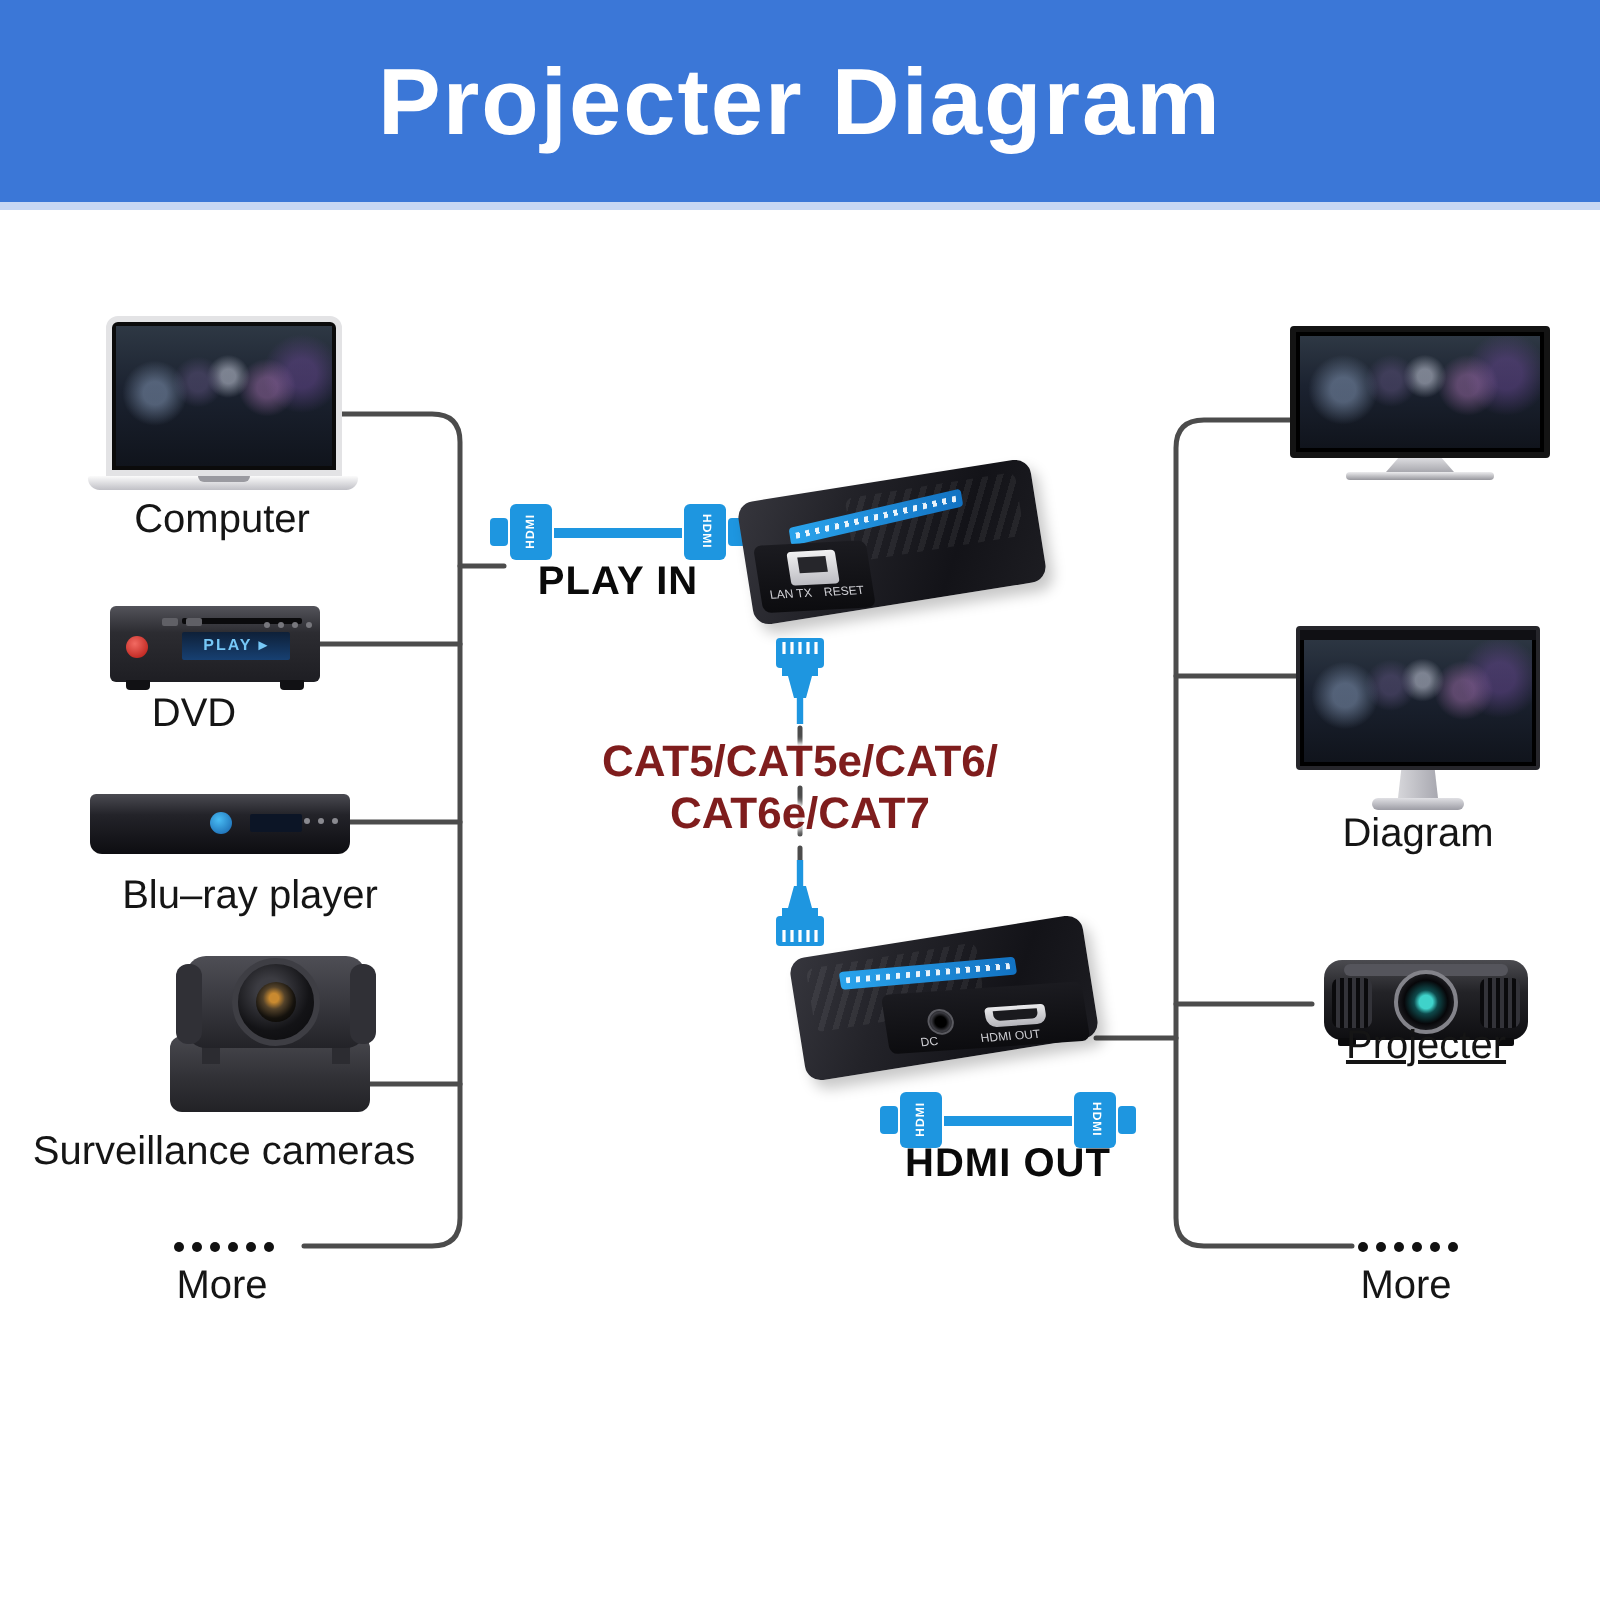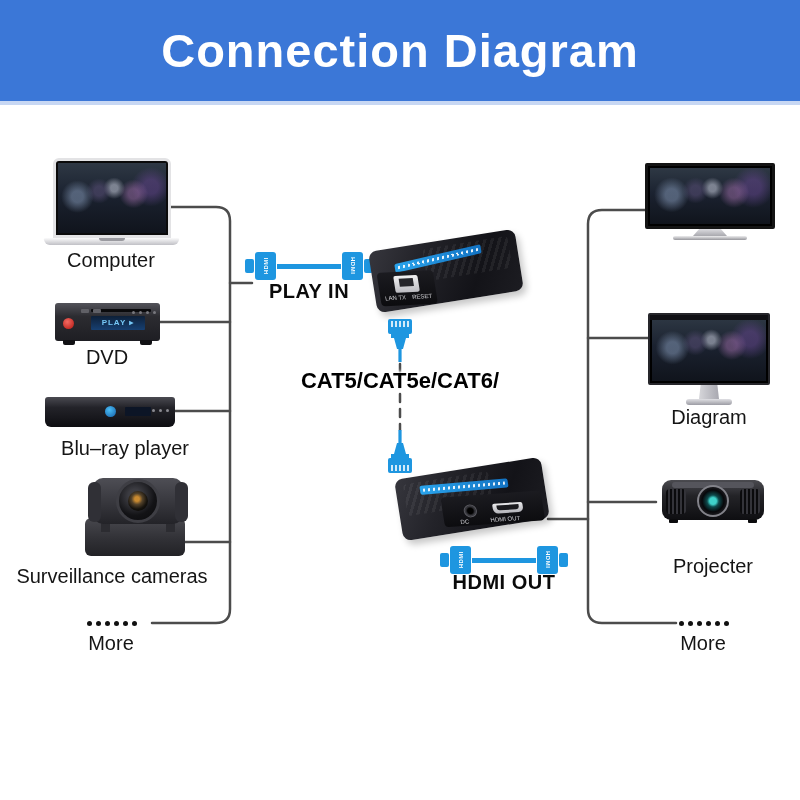--- a/index.html
+++ b/index.html
@@ -15,21 +15,21 @@
   svg.wires{position:absolute;left:0;top:0;z-index:1;}
   svg.wires path{fill:none;stroke:#4c4c4c;stroke-width:2.5;stroke-linecap:round;}
 
   .layer{position:absolute;left:0;top:0;width:800px;height:800px;z-index:2;}
   .abs{position:absolute;}
 
   
   .dev-label{position:absolute;text-align:center;font-size:20px;color:#151515;}
   .io-label{position:absolute;text-align:center;font-size:20px;font-weight:bold;color:#0a0a0a;letter-spacing:.5px;}
   .cat-text{position:absolute;left:258px;top:368px;width:284px;text-align:center;
-            font-size:22px;font-weight:bold;color:#000000;line-height:26px;
+            font-size:22px;font-weight:bold;color:#7f1d1d;line-height:26px;
             text-shadow:0 0 2px #fff,0 0 3px #fff,0 0 4px #fff,0 0 5px #fff;}
 
   
   .poster{position:absolute;inset:2px;
     background:
       radial-gradient(circle at 18% 48%, rgba(130,150,180,.55) 0 6%, rgba(0,0,0,0) 17%),
       radial-gradient(circle at 38% 40%, rgba(90,80,120,.55) 0 6%, rgba(0,0,0,0) 16%),
       radial-gradient(circle at 52% 36%, rgba(200,205,220,.55) 0 5%, rgba(0,0,0,0) 15%),
       radial-gradient(circle at 70% 44%, rgba(160,110,170,.5) 0 6%, rgba(0,0,0,0) 17%),
       radial-gradient(circle at 86% 34%, rgba(100,70,140,.55) 0 7%, rgba(0,0,0,0) 19%),
@@ -148,21 +148,21 @@
 
   
   .rj45-icon{position:absolute;width:36px;height:46px;}
 </style>
 </head>
 <body>
 
 <div id="stage">
 
   <div class="header">
-    <span class="header-title">Connection Diagram</span>
+    <span class="header-title">Projecter Diagram</span>
   </div>
 
   <svg class="wires" width="800" height="800" viewBox="0 0 800 800">
     <path d="M167 207 H216 Q230 207 230 221 V609 Q230 623 216 623 H152"></path>
     <path d="M230 283 H252"></path>
     <path d="M158 322 H230"></path>
     <path d="M166 411 H230"></path>
     <path d="M146 542 H230"></path>
     <path d="M648 210 H602 Q588 210 588 224 V609 Q588 623 602 623 H676"></path>
     <path d="M588 338 H648"></path>
@@ -193,21 +193,21 @@
         <span class="dvd-btns">
             <i></i>
             <i></i>
             <i></i>
             <i></i>
           </span>
         <span class="dvd-foot" style="left:8px;"></span>
         <span class="dvd-foot" style="right:8px;"></span>
       </div>
     </div>
-    <div class="dev-label" style="left:27px;top:346px;width:160px;">DVD</div>
+    <div class="dev-label" style="left:17px;top:346px;width:160px;">DVD</div>
 
     <div class="abs" style="left:45px;top:397px;width:130px;height:30px;">
       <div class="br-body">
         <span class="br-logo"></span>
         <span class="br-display"></span>
         <span class="br-btns">
             <i></i>
             <i></i>
             <i></i>
           </span>
@@ -256,21 +256,21 @@
     <div class="abs" style="left:662px;top:480px;width:102px;height:40px;">
       <div class="proj-body">
         <span class="proj-top"></span>
         <span class="proj-vent" style="left:4px;"></span>
         <span class="proj-vent" style="right:4px;"></span>
         <span class="proj-lens"></span>
         <span class="proj-foot" style="left:7px;"></span>
         <span class="proj-foot" style="right:7px;"></span>
       </div>
     </div>
-    <div class="dev-label" style="left:638px;top:555px;width:150px;">Projecter</div>
+    <div class="dev-label" style="left:638px;top:512px;width:150px;text-decoration:underline;">Projecter</div>
 
     <div class="dots" style="left:679px;top:621px;">
       <i></i>
         <i></i>
         <i></i>
         <i></i>
         <i></i>
         <i></i>
     </div>
     <div class="dev-label" style="left:653px;top:632px;width:100px;">More</div>
@@ -310,20 +310,21 @@
     <svg class="rj45-icon" style="left:382px;top:428px;transform:scaleY(-1);" viewBox="0 0 36 46">
       <rect x="6" y="1" width="24" height="15" rx="2" fill="#1e96e0"></rect>
       <path d="M10 3v6 M14 3v6 M18 3v6 M22 3v6 M26 3v6" stroke="#ffffff" stroke-width="1.6" fill="none"></path>
       <rect x="9" y="15" width="18" height="5" fill="#1e96e0"></rect>
       <path d="M12 20 h12 l-3 11 h-6 z" fill="#1e96e0"></path>
       <rect x="16.4" y="30" width="3.2" height="14" fill="#1e96e0"></rect>
     </svg>
 
     <div class="cat-text">
       <div>CAT5/CAT5e/CAT6/</div>
+      <div>CAT6e/CAT7</div>
     </div>
 
     <div class="extender" style="left:398px;top:468px;">
       <span class="ext-ribs" style="right:auto;left:8px;"></span>
       <span class="ext-stripe" style="transform:skewY(4deg);"></span>
       <div class="ext-face rx-face">
         <span class="dc-jack"></span>
         <span class="hdmi-port"></span>
         <span class="jack-label" style="left:16px;bottom:1px;">DC</span>
         <span class="jack-label" style="left:46px;bottom:1px;">HDMI OUT</span>

